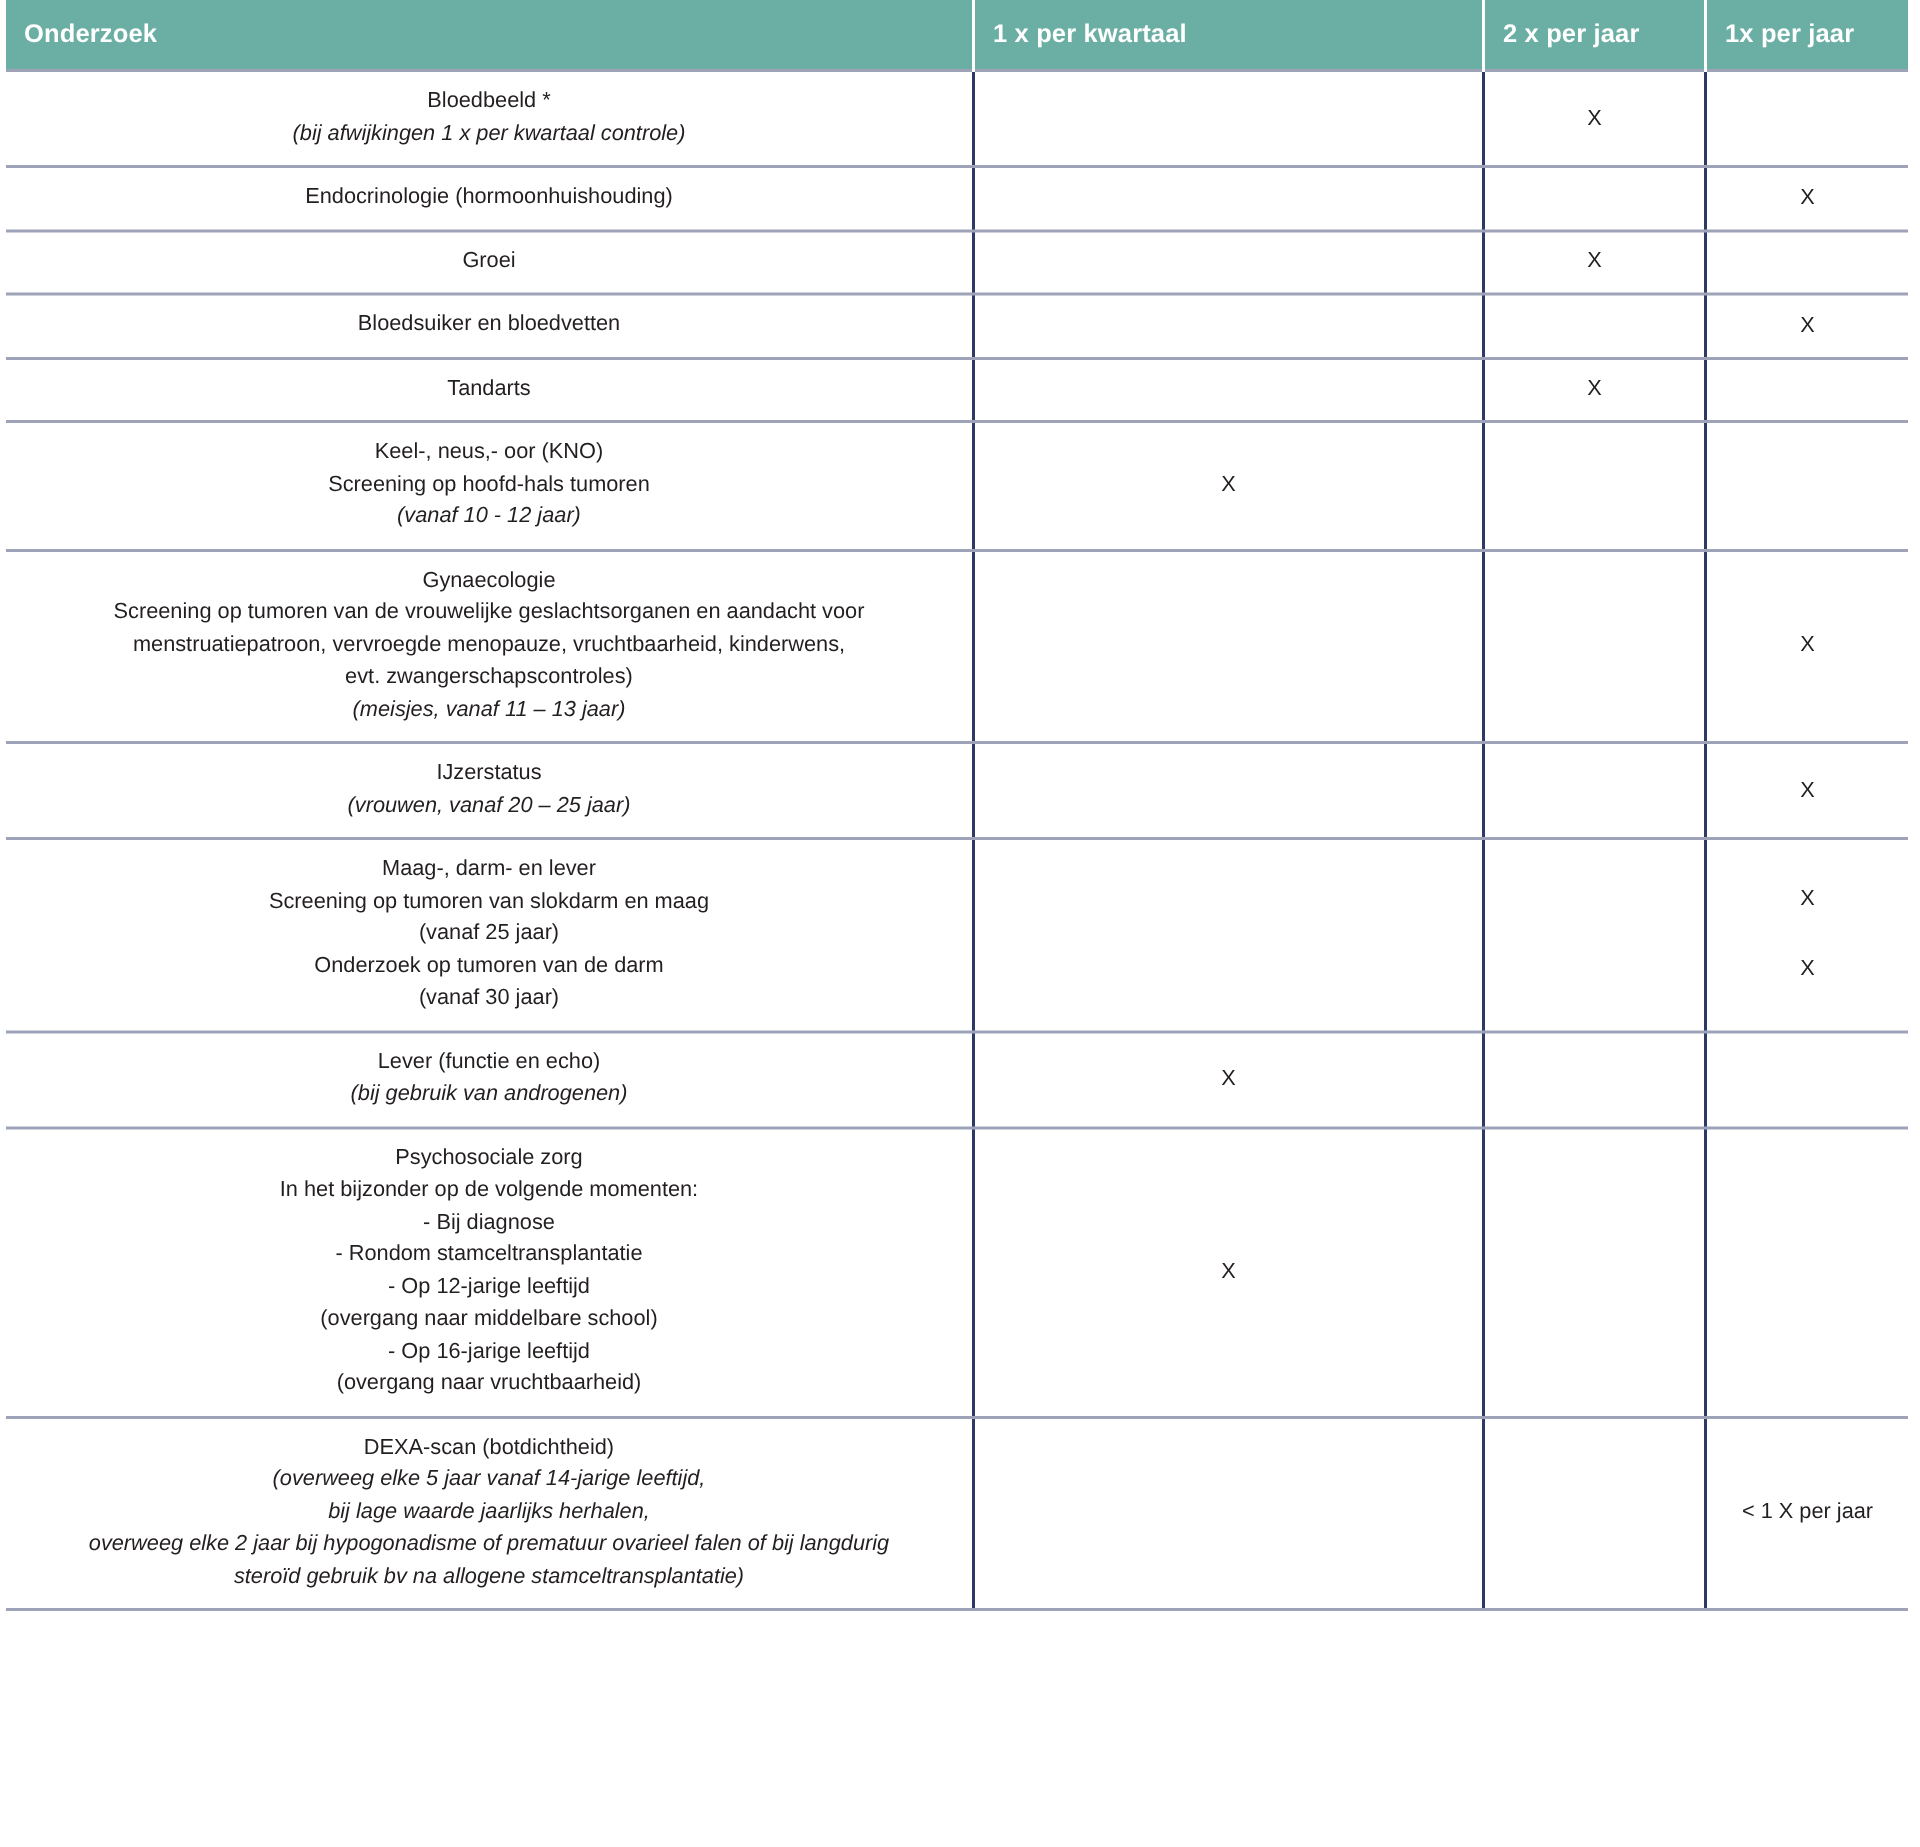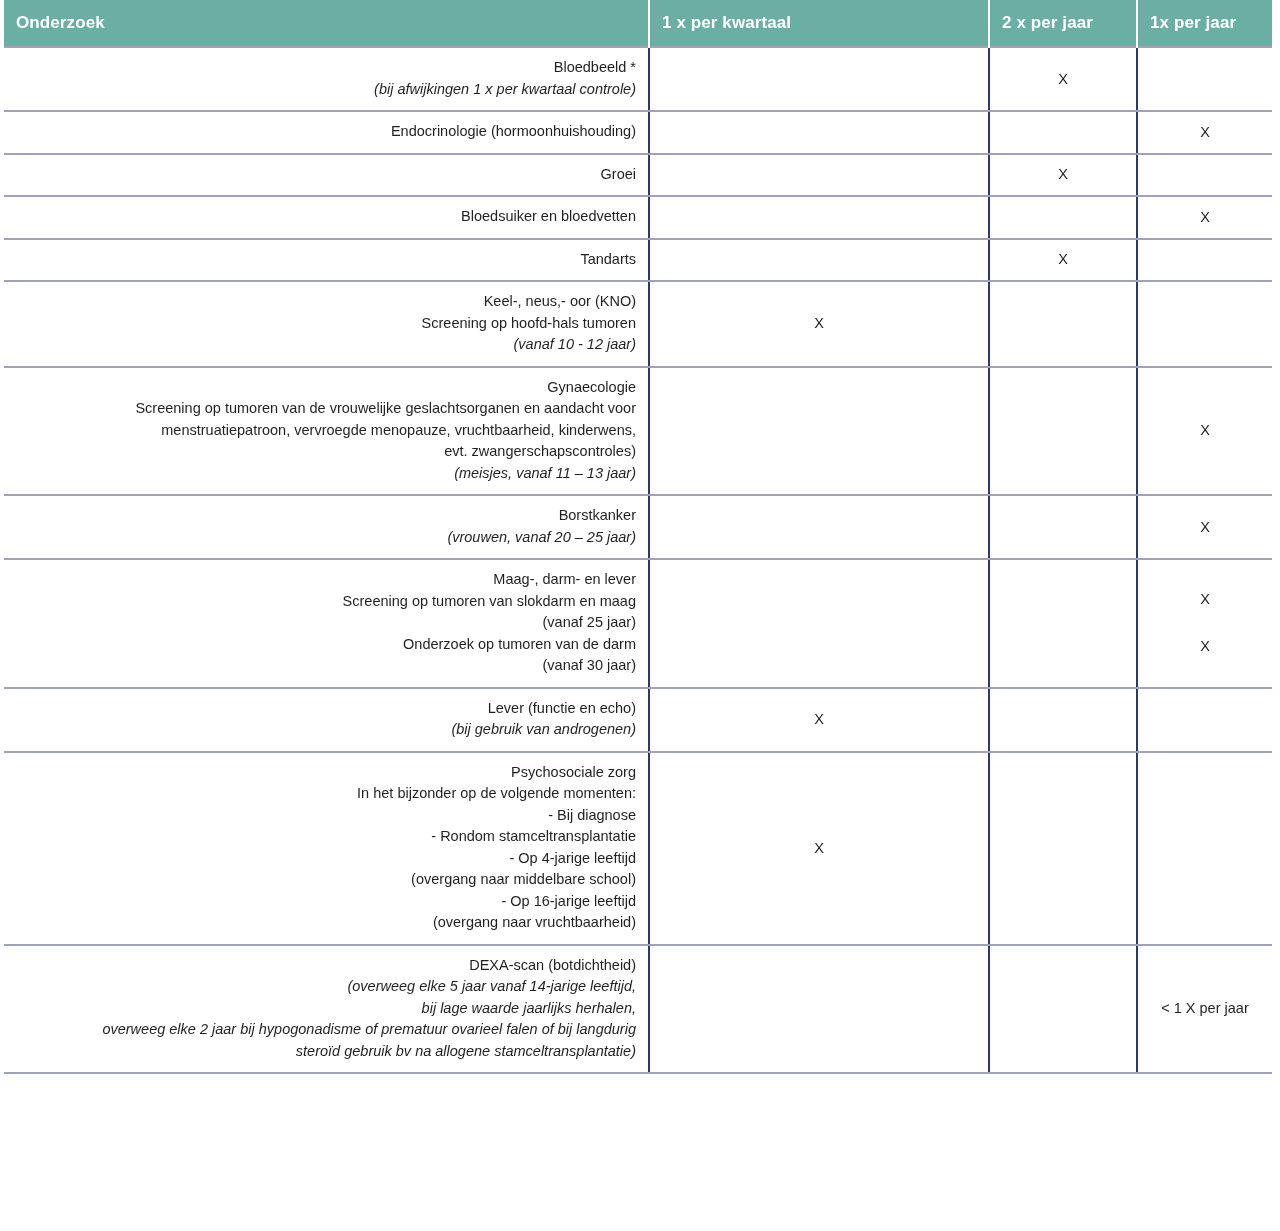--- a/index.html
+++ b/index.html
@@ -54,21 +54,21 @@
     vertical-align: top;
     font-size: 14.5px;
     line-height: 21.5px;
     color: #231f20;
     background: #ffffff;
   }
 
   td.onderzoek {
     padding: 9px 12px 10px 12px;
     border-right: 2px solid #2E3A66;
-    text-align: right;
+    text-align: center;
   }
   td.mark {
     border-right: 2px solid #2E3A66;
     text-align: center;
     vertical-align: middle;
     padding: 0;
     font-size: 14.5px;
   }
   td.mark.last {
     border-right: none;
@@ -184,21 +184,21 @@
             <span class="line ital">(meisjes, vanaf 11 – 13 jaar)</span>
           </td>
           <td class="mark"></td>
           <td class="mark"></td>
           <td class="mark last">
             <span class="xmark">X</span>
           </td>
         </tr>
         <tr>
           <td class="onderzoek">
-            <span class="line">Borstkanker</span>
+            <span class="line">IJzerstatus</span>
             <span class="line ital">(vrouwen, vanaf 20 – 25 jaar)</span>
           </td>
           <td class="mark"></td>
           <td class="mark"></td>
           <td class="mark last">
             <span class="xmark">X</span>
           </td>
         </tr>
         <tr>
           <td class="onderzoek">
@@ -225,21 +225,21 @@
           </td>
           <td class="mark"></td>
           <td class="mark last"></td>
         </tr>
         <tr>
           <td class="onderzoek">
             <span class="line">Psychosociale zorg</span>
             <span class="line">In het bijzonder op de volgende momenten:</span>
             <span class="line">- Bij diagnose</span>
             <span class="line">- Rondom stamceltransplantatie</span>
-            <span class="line">- Op 4-jarige leeftijd</span>
+            <span class="line">- Op 12-jarige leeftijd</span>
             <span class="line">(overgang naar middelbare school)</span>
             <span class="line">- Op 16-jarige leeftijd</span>
             <span class="line">(overgang naar vruchtbaarheid)</span>
           </td>
           <td class="mark">
             <span class="xmark">X</span>
           </td>
           <td class="mark"></td>
           <td class="mark last"></td>
         </tr>

